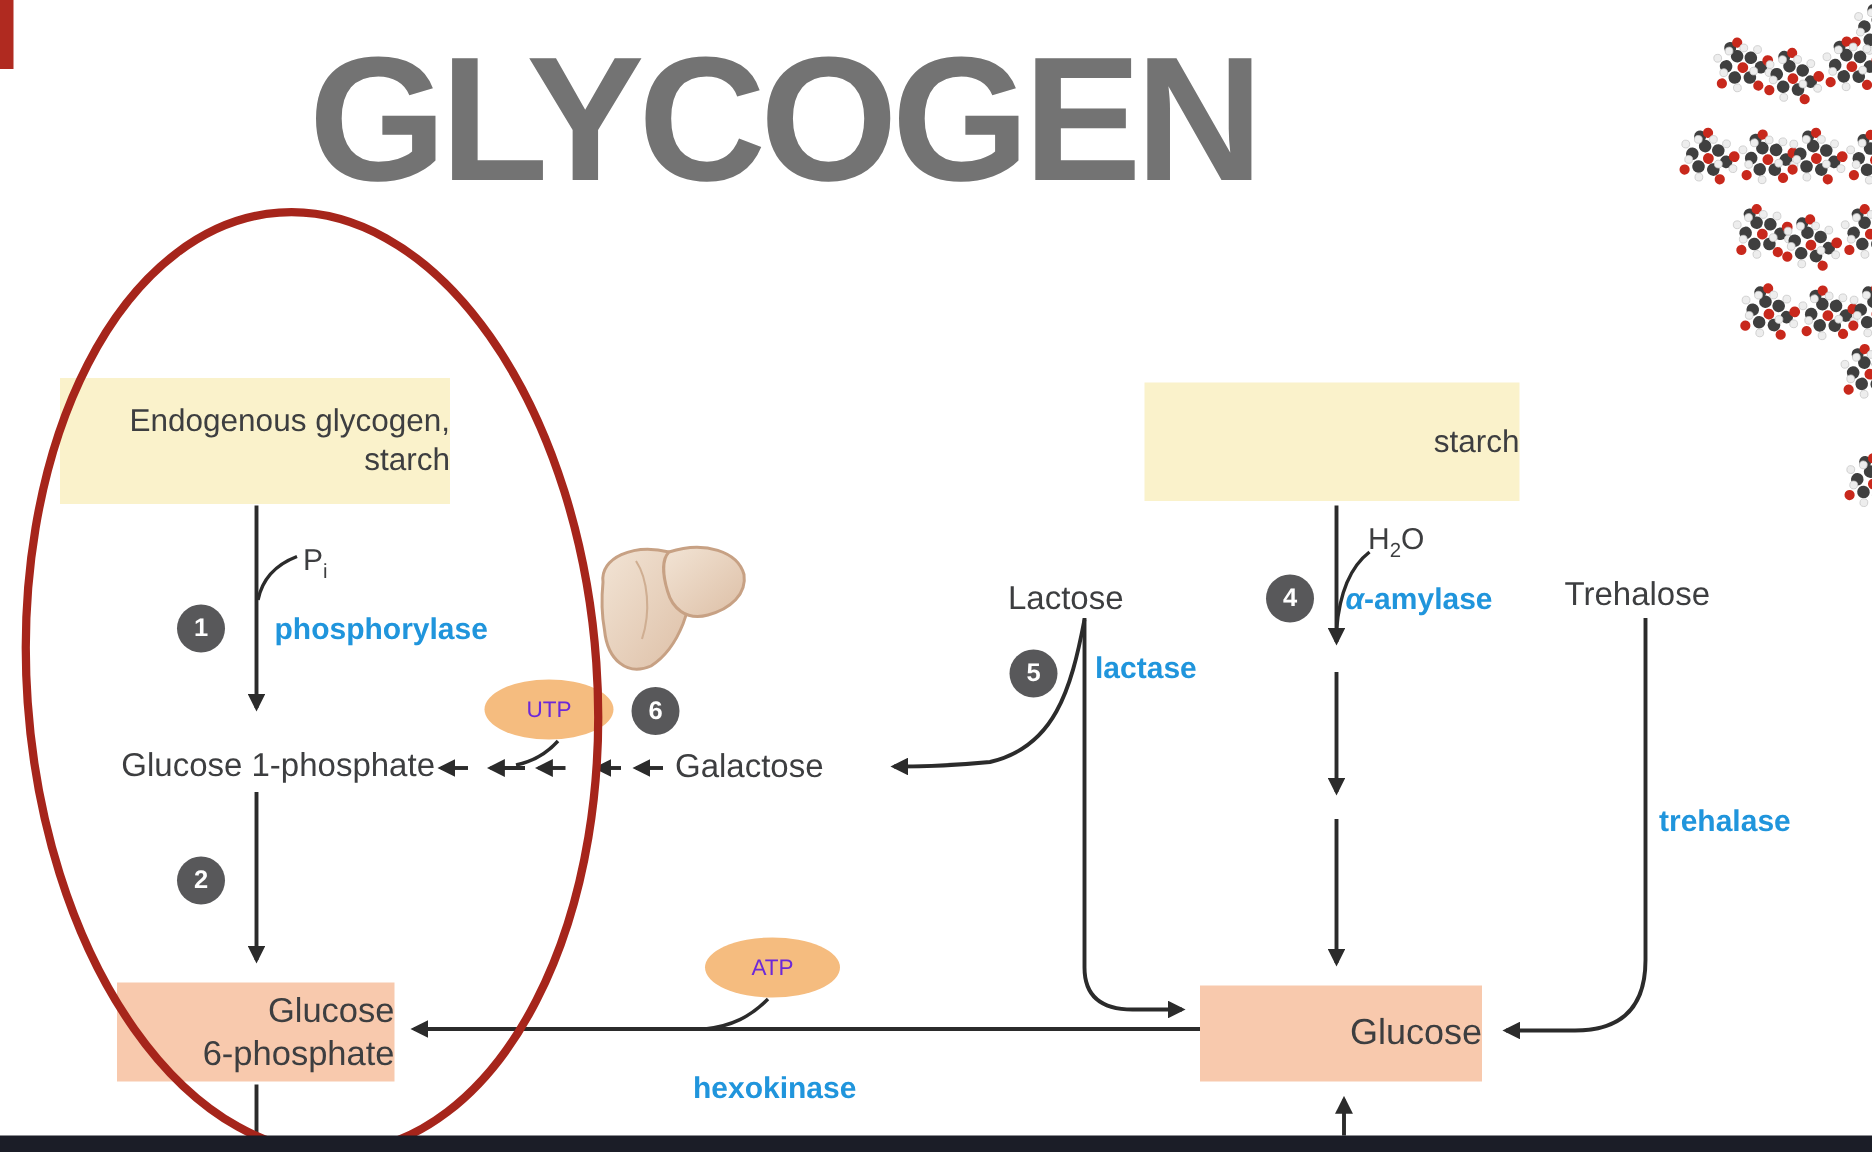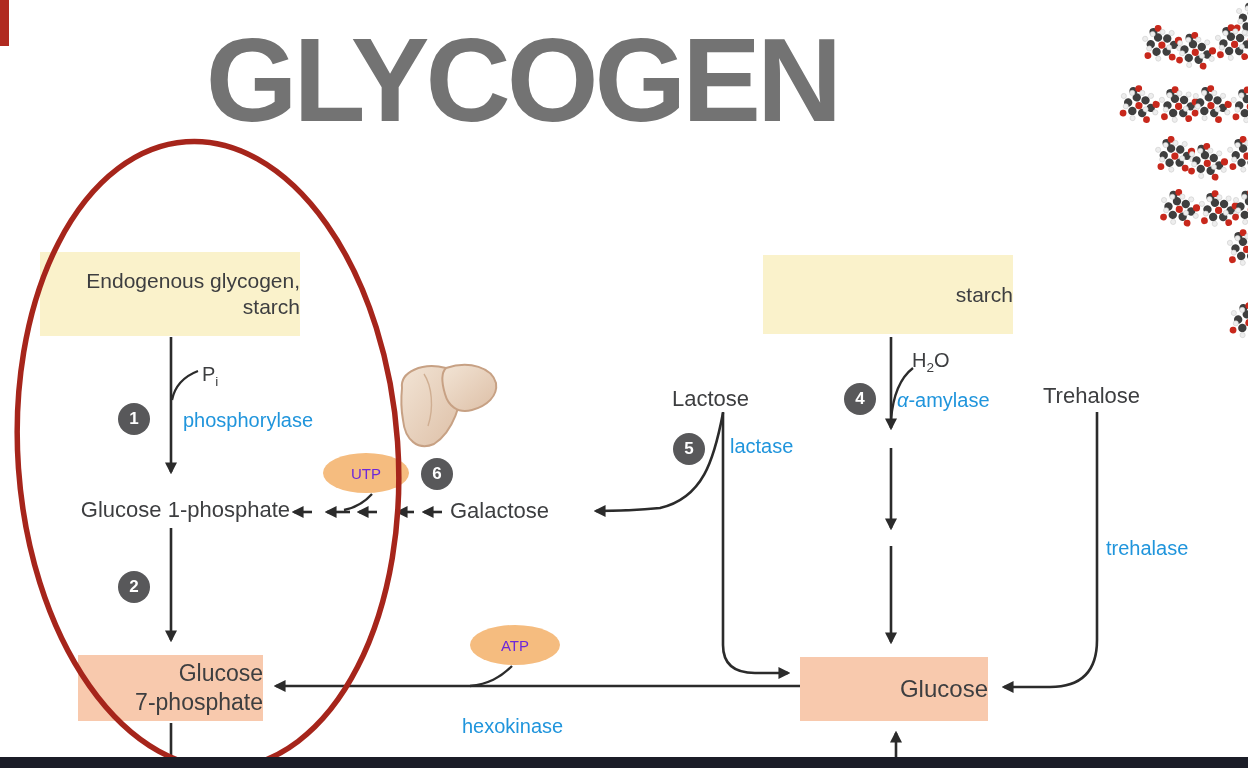--- a/index.html
+++ b/index.html
@@ -28,21 +28,21 @@
   
   .met{font-size:22px;z-index:4;white-space:nowrap;}
   #lbl-g1p{left:40px;top:497px;width:250px;text-align:right;}
   #lbl-galactose{left:450px;top:498px;}
   #lbl-lactose{left:672px;top:386px;}
   #lbl-trehalose{left:1043px;top:383px;}
   #lbl-pi{left:202px;top:363px;font-size:20px;}
   #lbl-h2o{left:912px;top:349px;font-size:20px;}
   sub{font-size:68%;}
   
-  .enz{font-size:20px;color:#2095dc;z-index:4;white-space:nowrap;}
+  .enz{font-size:20px;color:#2095dc;z-index:4;white-space:nowrap;font-weight:bold;}
   #enz-phosphorylase{left:183px;top:409px;}
   #enz-pgm{left:181px;top:573px;}
   #enz-amylase{left:897px;top:389px;}
   #enz-lactase{left:730px;top:435px;}
   #enz-trehalase{left:1106px;top:537px;}
   #enz-hexokinase{left:462px;top:715px;}
   .alpha{font-style:italic;}
   
   .step{
     width:32px;height:32px;border-radius:50%;background:#58585a;color:#fff;
@@ -122,21 +122,21 @@
 
   <div class="abs node-box yellow" id="box-endogenous">
     <span>Endogenous glycogen,</span>
     <span>starch</span>
   </div>
   <div class="abs node-box yellow" id="box-dietary">
     <span>starch</span>
   </div>
   <div class="abs node-box pink" id="box-g6p">
     <span>Glucose</span>
-    <span>7-phosphate</span>
+    <span>6-phosphate</span>
   </div>
   <div class="abs node-box pink" id="box-glucose">
     <span>Glucose</span>
   </div>
 
   <svg class="abs" id="arrow-layer" width="1248" height="768" viewBox="0 0 1248 768">
     <defs>
       <marker id="ah" viewBox="0 0 10 10" refX="8" refY="5" markerWidth="4.6" markerHeight="4.6" orient="auto">
         <path d="M0,0 L10,5 L0,10 z" fill="#2b2b2b"></path>
       </marker>

